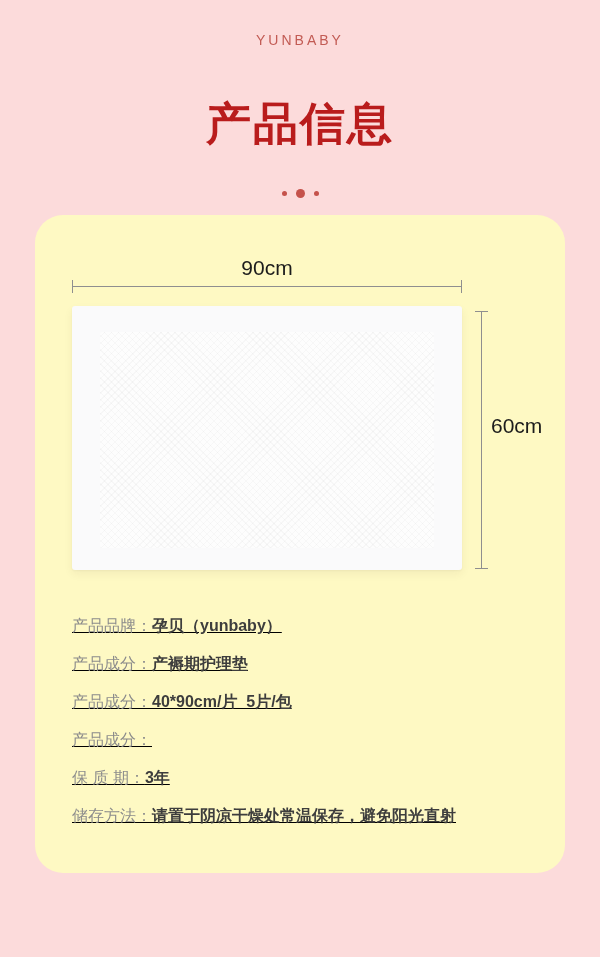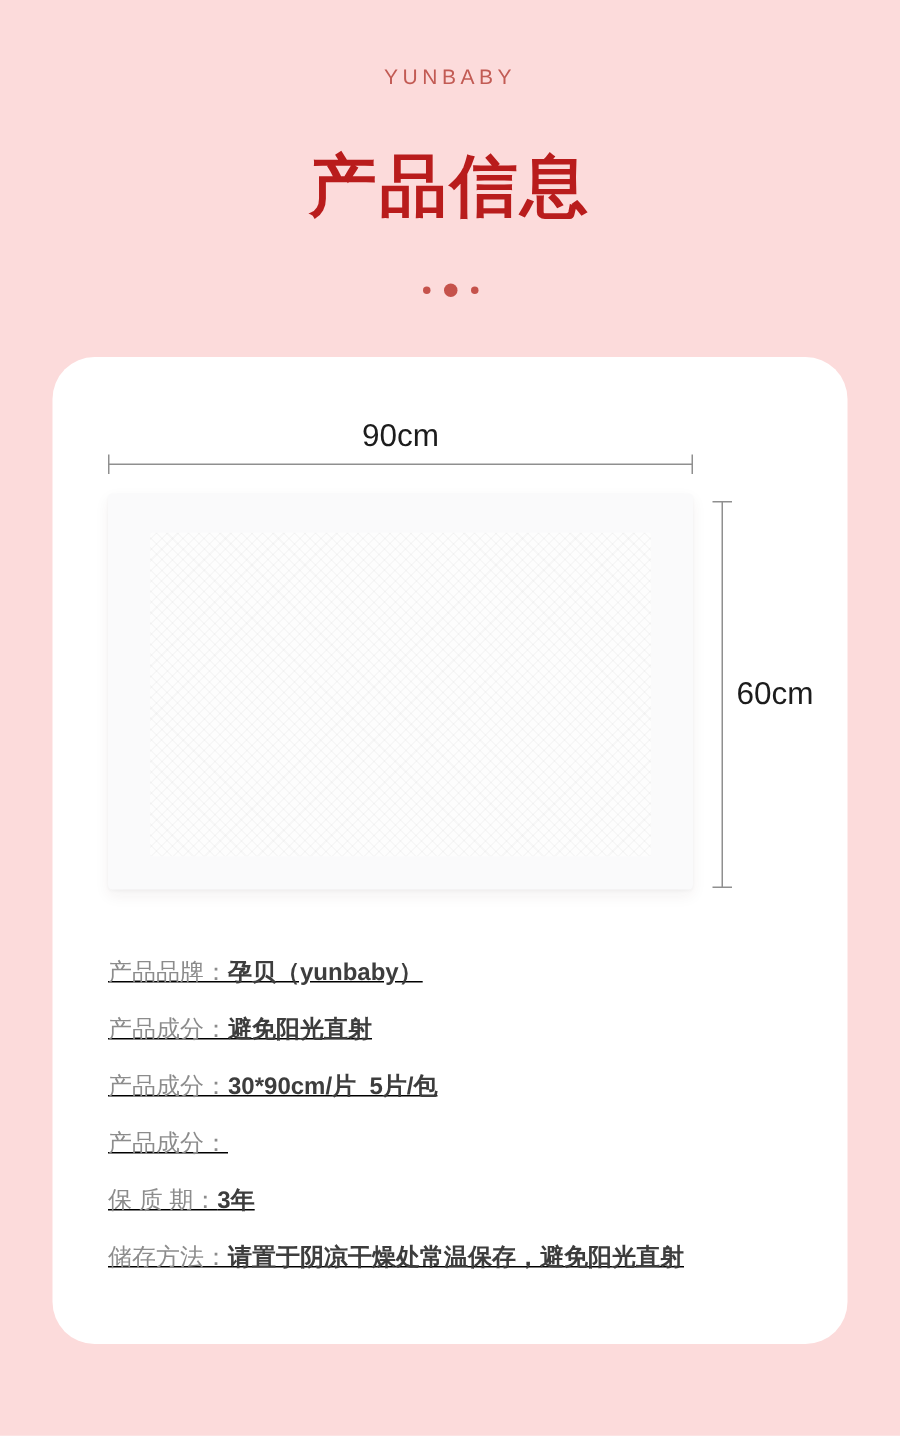--- a/index.html
+++ b/index.html
@@ -4,21 +4,21 @@
 <style>
   * { margin: 0; padding: 0; box-sizing: border-box; }
   html, body {
     width: 600px; height: 957px;
     font-family: "Liberation Sans", "DejaVu Sans", sans-serif;
     background: #fcdbdb;
     overflow: hidden;
   }
   
   .brand {
-    padding-top: 43px;
+    padding-top: 32px;
     text-align: center;
     font-size: 14px;
     font-weight: 500;
     letter-spacing: 3px;
     color: #c25b54;
     height: 48px;
   }
   .page-title {
     margin-top: 53px;
     text-align: center;
@@ -37,35 +37,35 @@
     gap: 9px;
   }
   .dot { background: #c5524b; border-radius: 50%; }
   .dot.small { width: 5px; height: 5px; }
   .dot.big   { width: 9px; height: 9px; }
 
   
   .card {
     width: 530px;
     height: 658px;
-    margin: 40px auto 0;
-    background: #ffffff;
+    margin: 17px auto 0;
+    background: #fef9c3;
     border-radius: 28px;
   }
 
   
   .diagram { position: relative; height: 400px; }
   .dim-label {
     position: absolute;
     font-size: 21px;
     line-height: 22px;
     color: #1c1c1c;
   }
   .dim-label.width { left: 232px; top: 42px; transform: translateX(-50%); }
-  .dim-label.height { left: 456px; top: 214px; }
+  .dim-label.height { left: 456px; top: 200px; }
 
   .dim-line-h {
     position: absolute;
     left: 37px; top: 71px;
     width: 390px; height: 1px;
     background: #8f8f8f;
   }
   .dim-line-h::before, .dim-line-h::after {
     content: "";
     position: absolute;
@@ -149,25 +149,25 @@
     <div class="dim-label height">60cm</div>
   </div>
 
   <div class="details">
     <div class="spec-row">
       <span class="spec-label">产品品牌：</span>
       <span class="spec-value">孕贝（yunbaby）</span>
     </div>
     <div class="spec-row">
       <span class="spec-label">产品成分：</span>
-      <span class="spec-value">避免阳光直射</span>
+      <span class="spec-value">产褥期护理垫</span>
     </div>
     <div class="spec-row">
       <span class="spec-label">产品成分：</span>
-      <span class="spec-value">30*90cm/片  5片/包</span>
+      <span class="spec-value">40*90cm/片  5片/包</span>
     </div>
     <div class="spec-row">
       <span class="spec-label">产品成分：</span>
     </div>
     <div class="spec-row">
       <span class="spec-label">保 质 期：</span>
       <span class="spec-value">3年</span>
     </div>
     <div class="spec-row">
       <span class="spec-label">储存方法：</span>

